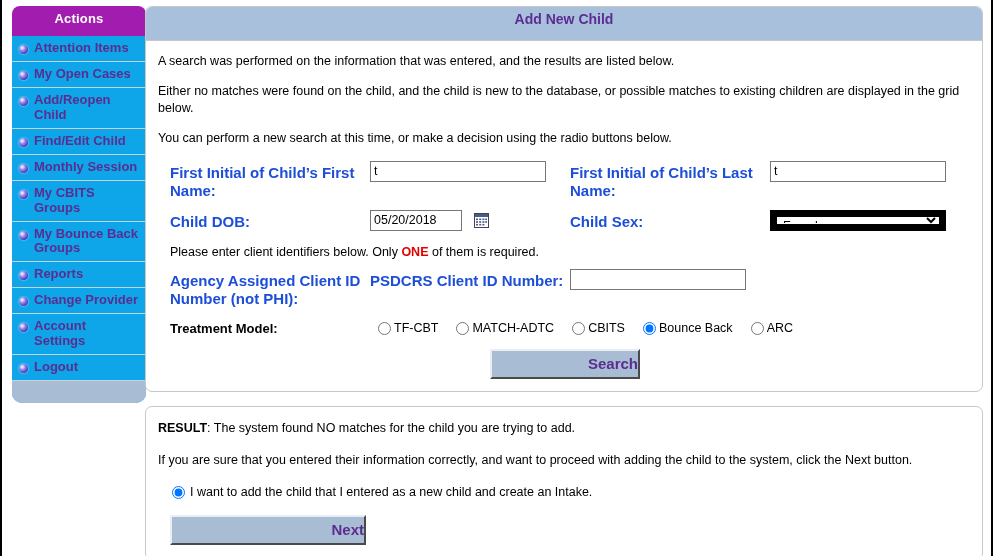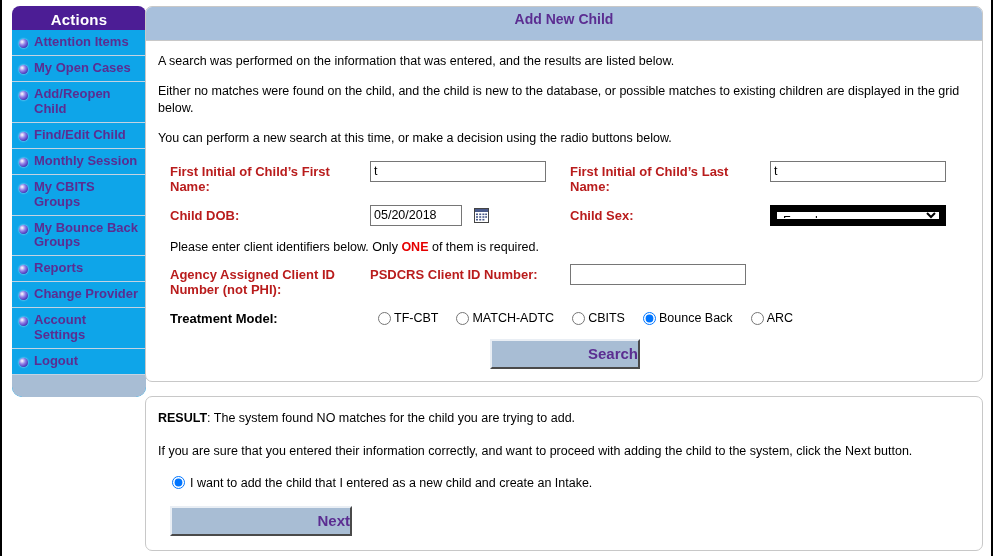--- a/index.html
+++ b/index.html
@@ -26,26 +26,26 @@
   }
 
   
   .sidebar {
     position: absolute;
     left: 10px;
     top: 6px;
     width: 134px;
   }
   .sidebar-header {
-    background: #4c1d95;
+    background: #a21caf;
     color: #ffffff;
     font-weight: bold;
-    font-size: 15px;
+    font-size: 13px;
     text-align: center;
-    padding: 5px 0 2px 0;
+    padding: 5px 0 10px 0;
     border-radius: 8px 8px 0 0;
     letter-spacing: 0.2px;
   }
   .sidebar-list {
     background: #0ea5e9;
     border-radius: 0 0 10px 10px;
     padding-bottom: 0;
     overflow: hidden;
   }
   .sidebar-item {
@@ -114,24 +114,24 @@
   
   .form-grid {
     display: grid;
     grid-template-columns: 200px 200px 200px 188px;
     row-gap: 10px;
     align-items: start;
     margin-left: 12px;
   }
   .fld-label {
     font-weight: bold;
-    font-size: 13px;
+    font-size: 15px;
     line-height: 1.2;
     padding-top: 3px;
-    color: #b91c1c;
+    color: #1d4ed8;
   }
   .fld-ctl { padding-top: 0; }
   input.txt {
     font-family: "Liberation Sans", sans-serif;
     font-size: 12.5px;
     padding: 2px 3px;
     border: 1px solid #767676;
     background: #fff;
     color: #000;
     box-sizing: border-box;
@@ -193,21 +193,21 @@
     background: #a8bdd4;
     border-top: 2px solid #e9eef4;
     border-left: 2px solid #e9eef4;
     border-right: 2px solid #4a4a4a;
     border-bottom: 2px solid #4a4a4a;
     padding: 4px 0 5px 0;
     cursor: pointer;
     text-align: right;
   }
   .btn-search { width: 150px; }
-  .btn-next { width: 182px; }
+  .btn-next { width: 196px; }
 
   .result-panel { margin-top: 14px; }
   .result-body { padding: 13px 12px 14px 12px; }
   .result-line { font-size: 12.5px; margin: 0 0 16px 0; line-height: 1.35; }
   .result-line b { font-weight: bold; }
   .result-choice {
     font-size: 12.5px;
     display: flex;
     align-items: center;
     margin: 0 0 16px 2px;

